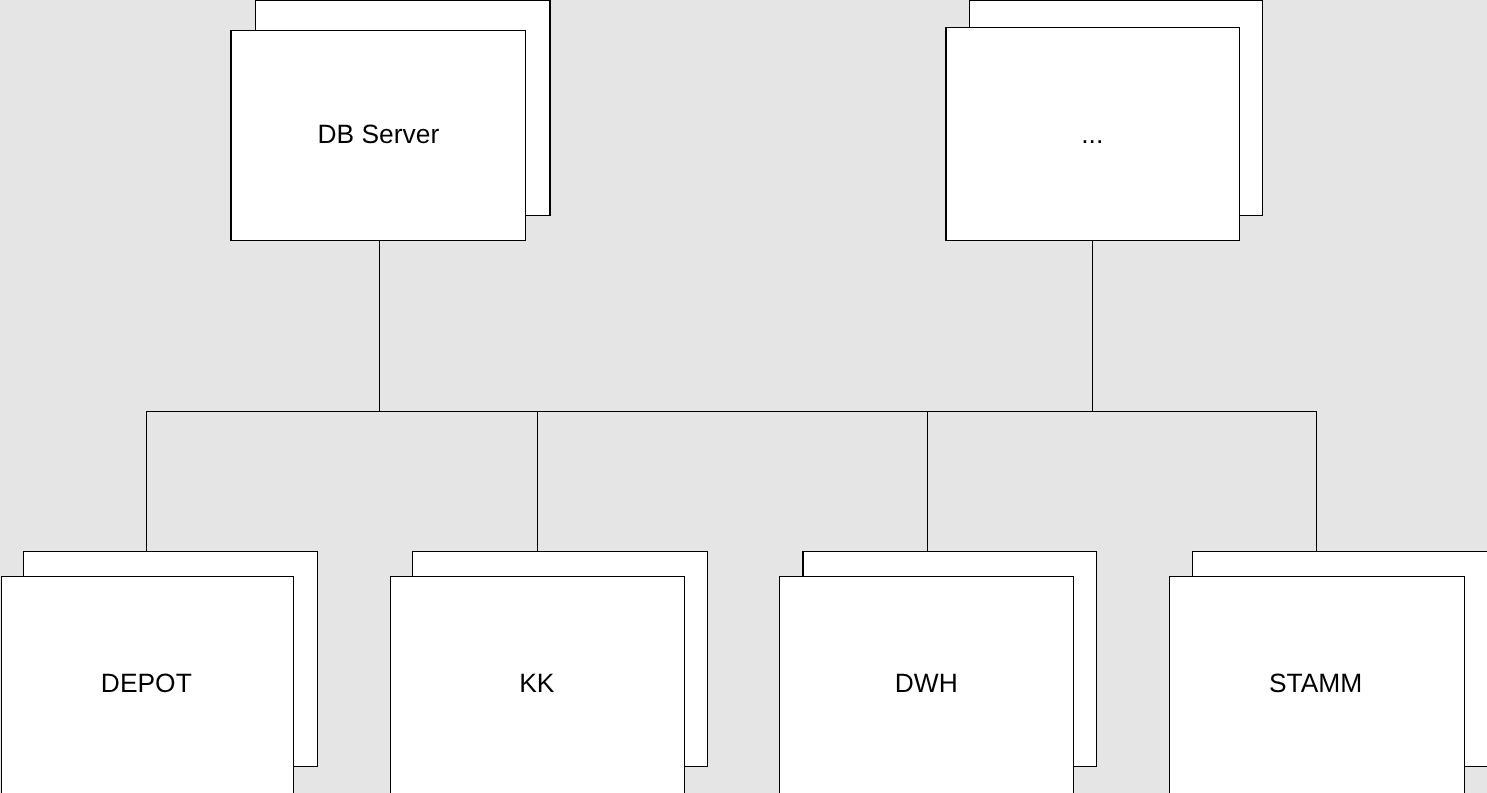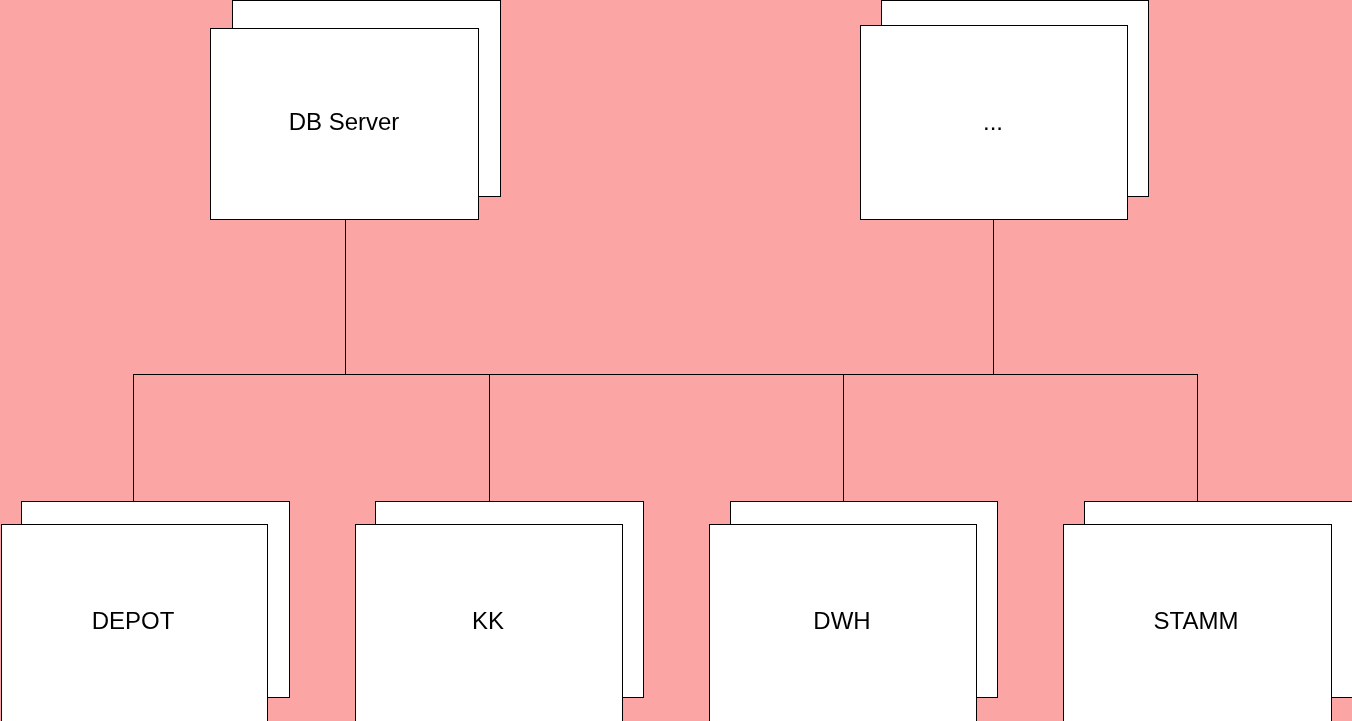--- a/index.html
+++ b/index.html
@@ -7,21 +7,21 @@
     padding: 0;
     background: #ffffff;
   }
   body {
     font-family: "Liberation Sans", sans-serif;
   }
   #diagram-canvas {
     position: relative;
     width: 1352px;
     height: 721px;
-    background: #fca5a5;
+    background: #e5e5e5;
     overflow: hidden;
   }
   #diagram-svg {
     position: absolute;
     top: 0;
     left: 0;
     width: 1352px;
     height: 721px;
     display: block;
   }

